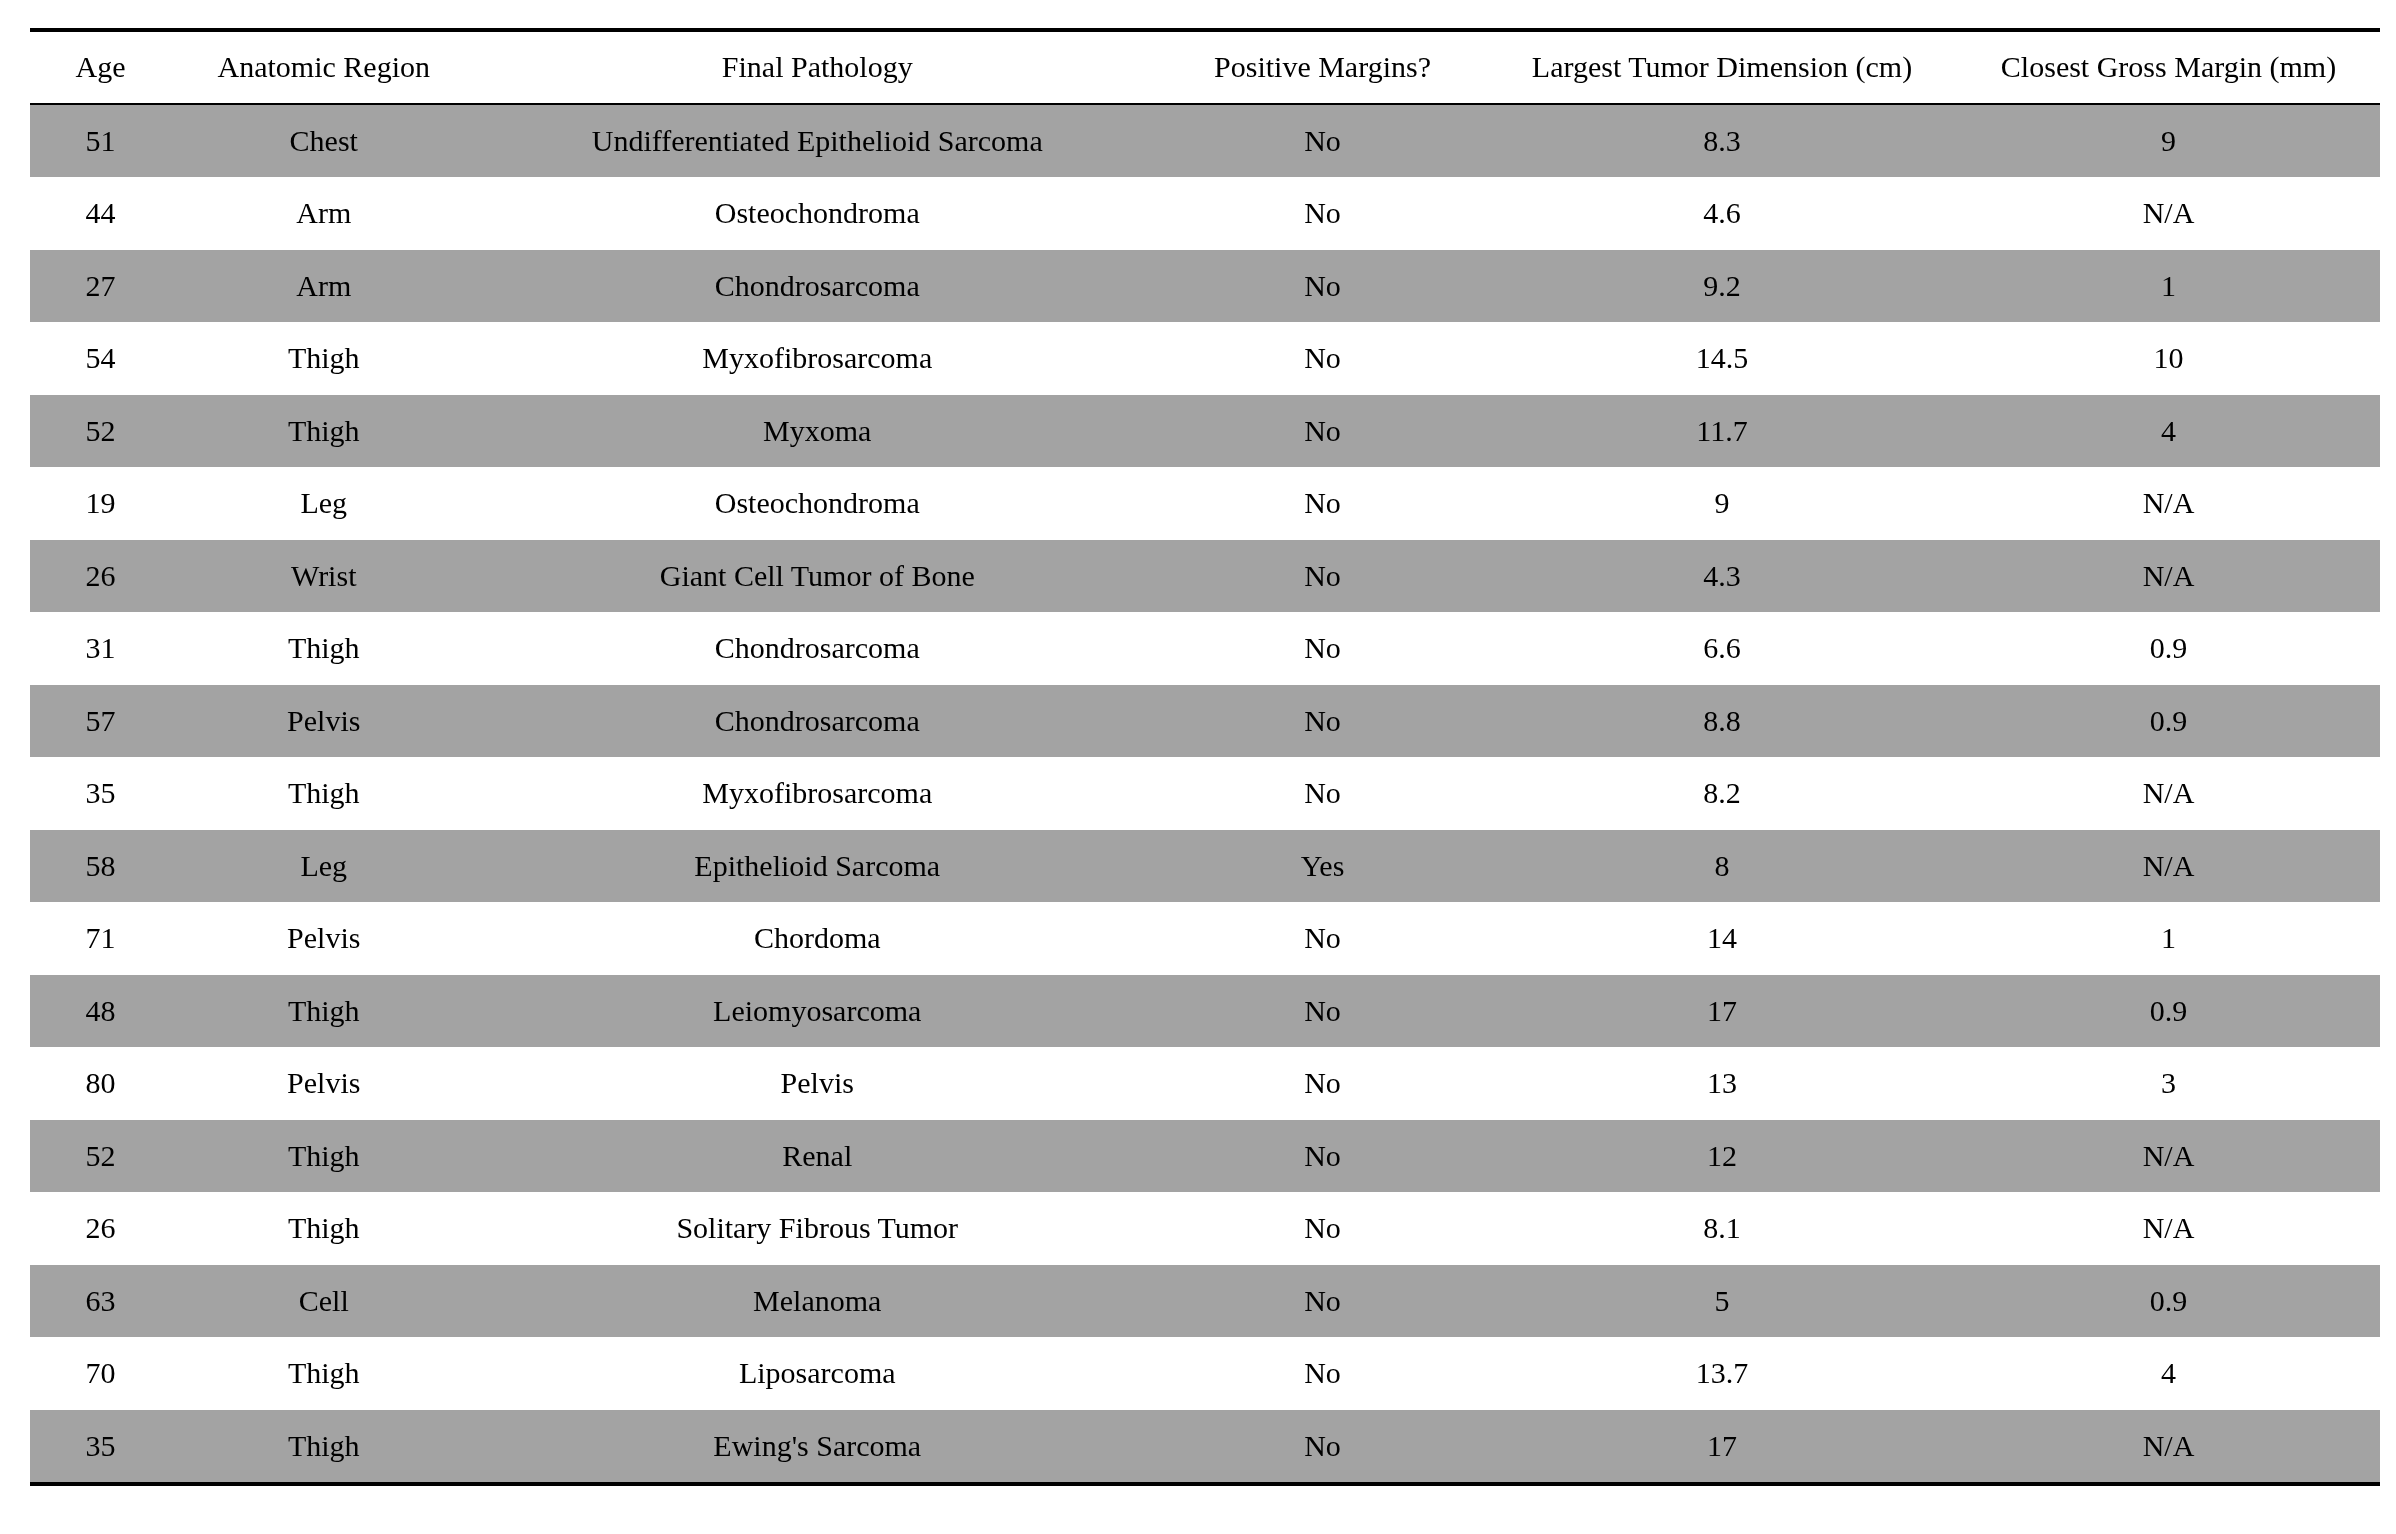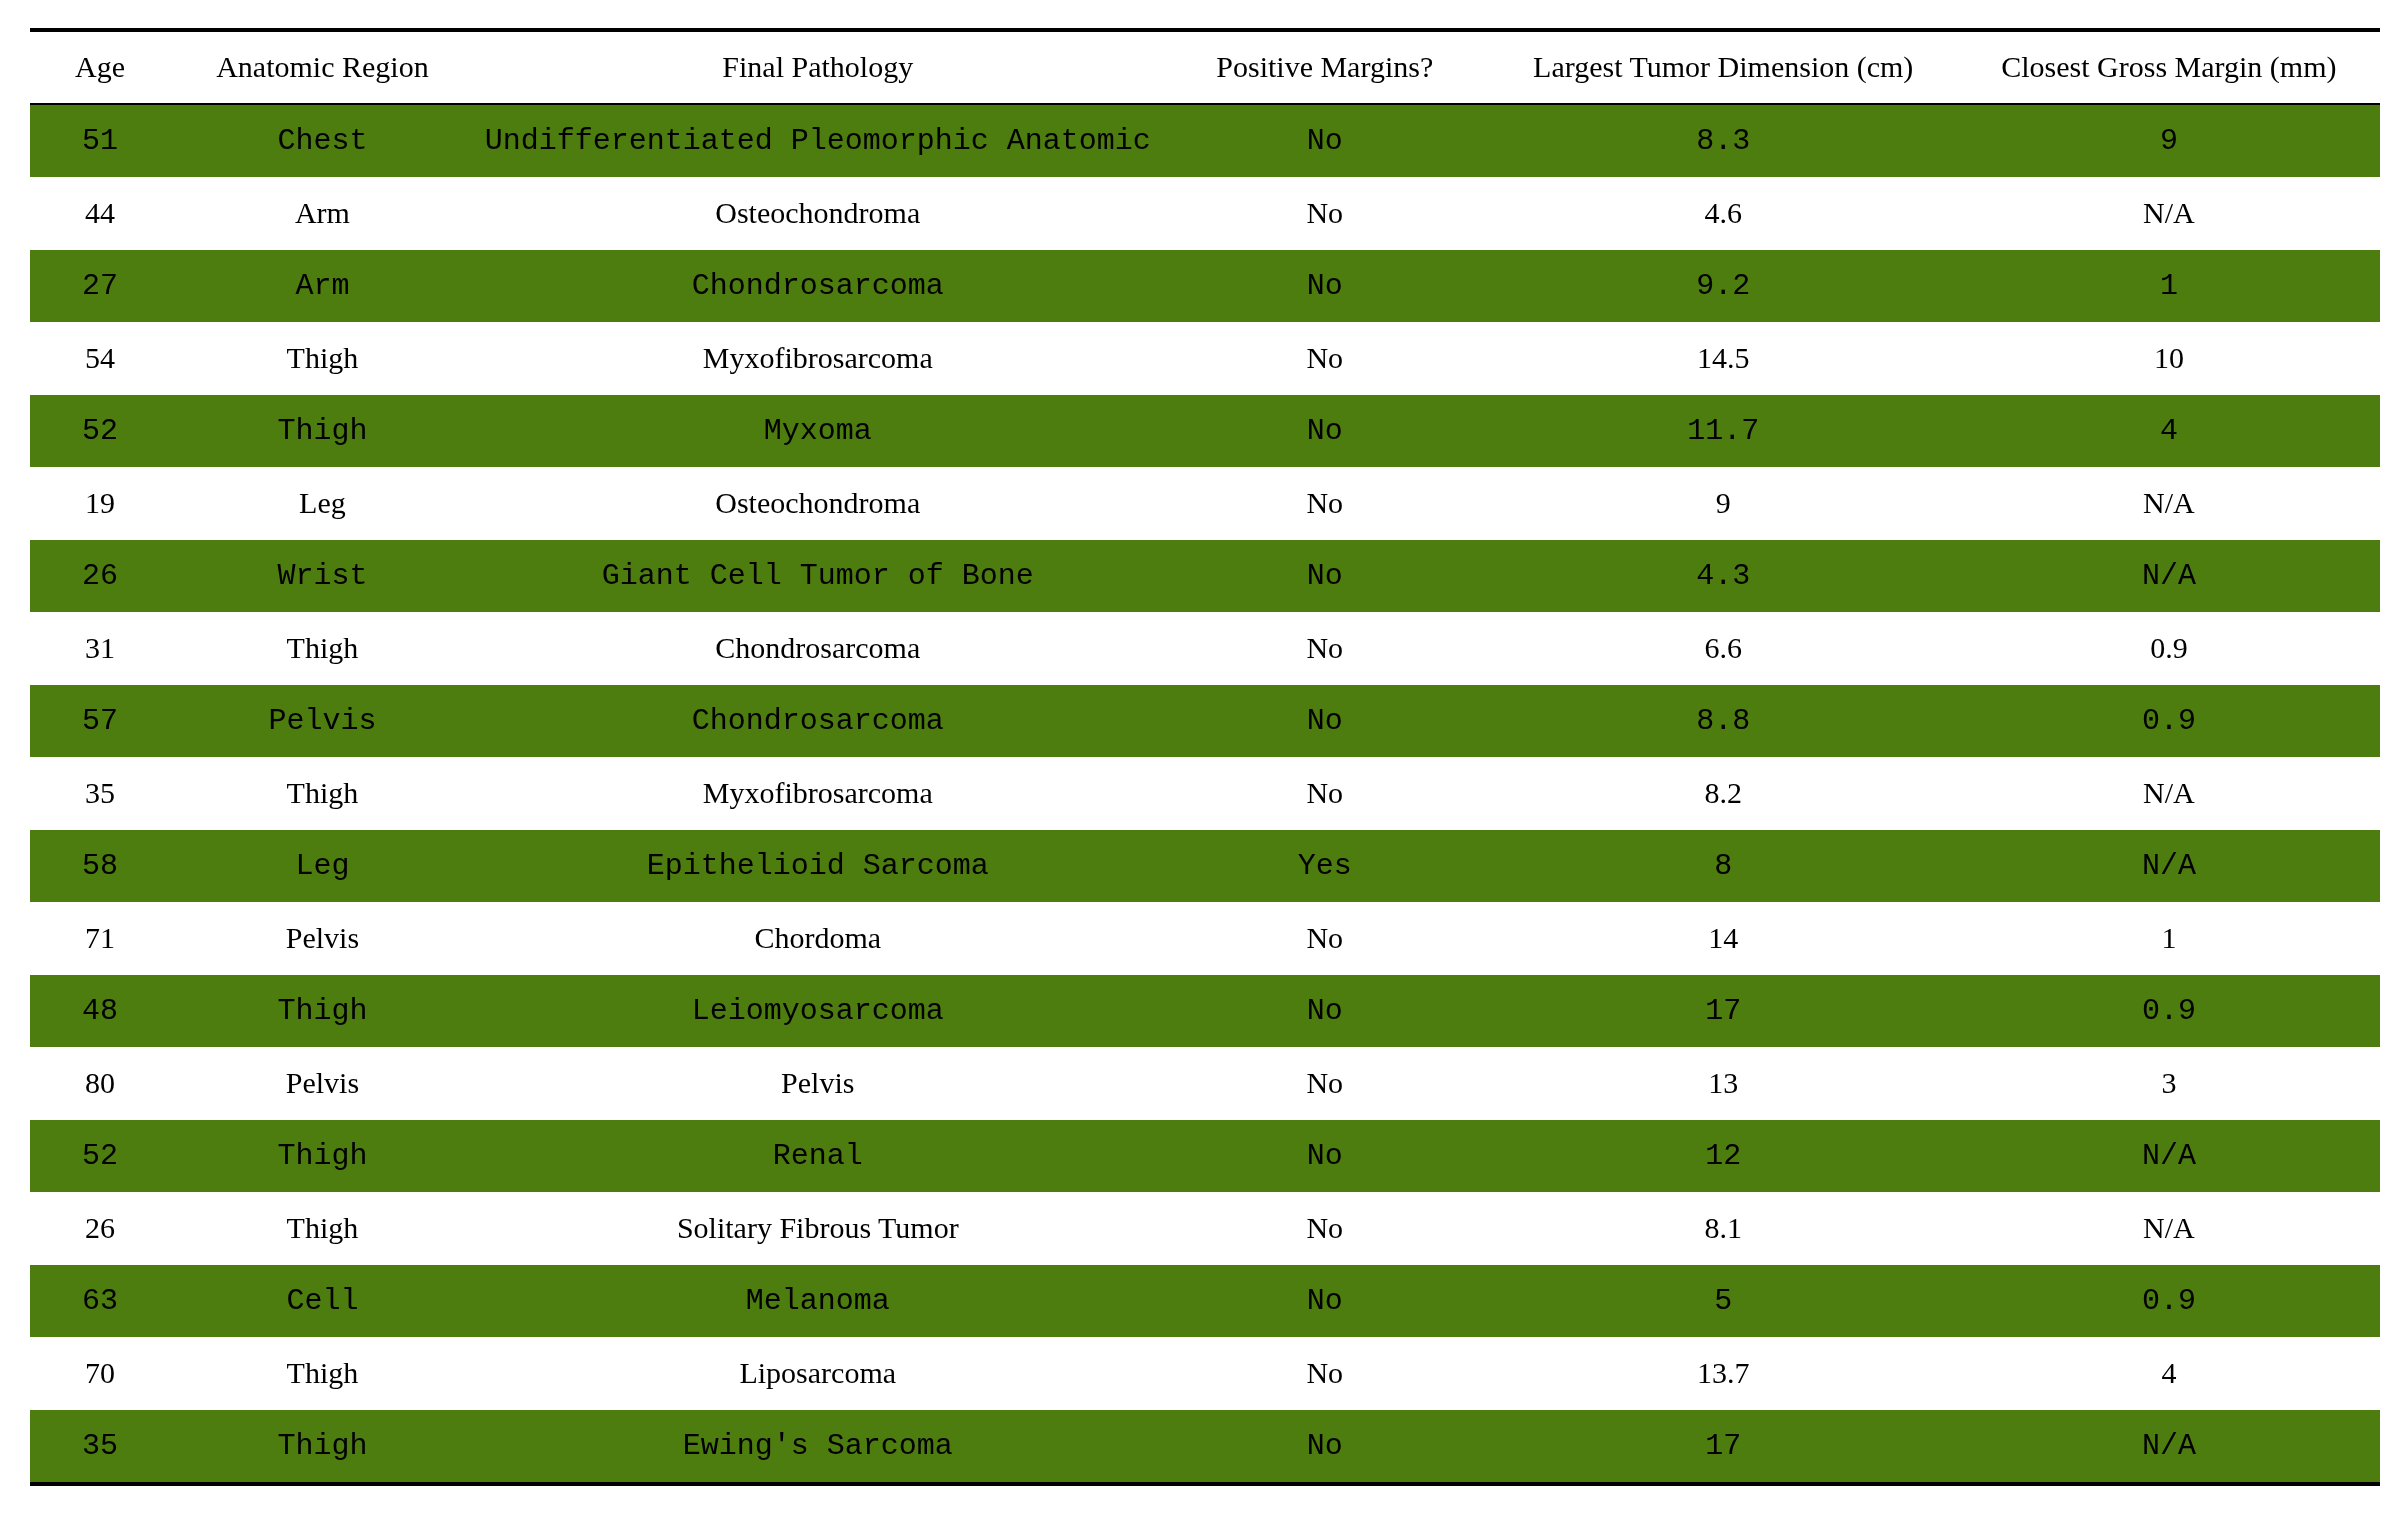--- a/index.html
+++ b/index.html
@@ -34,21 +34,21 @@
     text-align: center;
     line-height: 1.15;
     white-space: nowrap;
   }
   td {
     padding: 19px 10px;
     text-align: center;
     line-height: 1.15;
     white-space: nowrap;
   }
-  tbody tr.shaded { background: #4d7c0f; font-family: Liberation Mono, monospace; }
+  tbody tr.shaded { background: #a3a3a3; }
   tbody tr.plain  { background: #ffffff; }
   col.c-age    { width: 6%;  }
   col.c-region { width: 13%; }
   col.c-path   { width: 29%; }
   col.c-marg   { width: 14%; }
   col.c-dim    { width: 20%; }
   col.c-gross  { width: 18%; }
 </style>
 </head>
 <body>
@@ -70,21 +70,21 @@
         <th>Final Pathology</th>
         <th>Positive Margins?</th>
         <th>Largest Tumor Dimension (cm)</th>
         <th>Closest Gross Margin (mm)</th>
       </tr>
     </thead>
     <tbody>
         <tr class="shaded">
           <td>51</td>
           <td>Chest</td>
-          <td>Undifferentiated Pleomorphic Anatomic</td>
+          <td>Undifferentiated Epithelioid Sarcoma</td>
           <td>No</td>
           <td>8.3</td>
           <td>9</td>
         </tr>
         <tr class="plain">
           <td>44</td>
           <td>Arm</td>
           <td>Osteochondroma</td>
           <td>No</td>
           <td>4.6</td>

